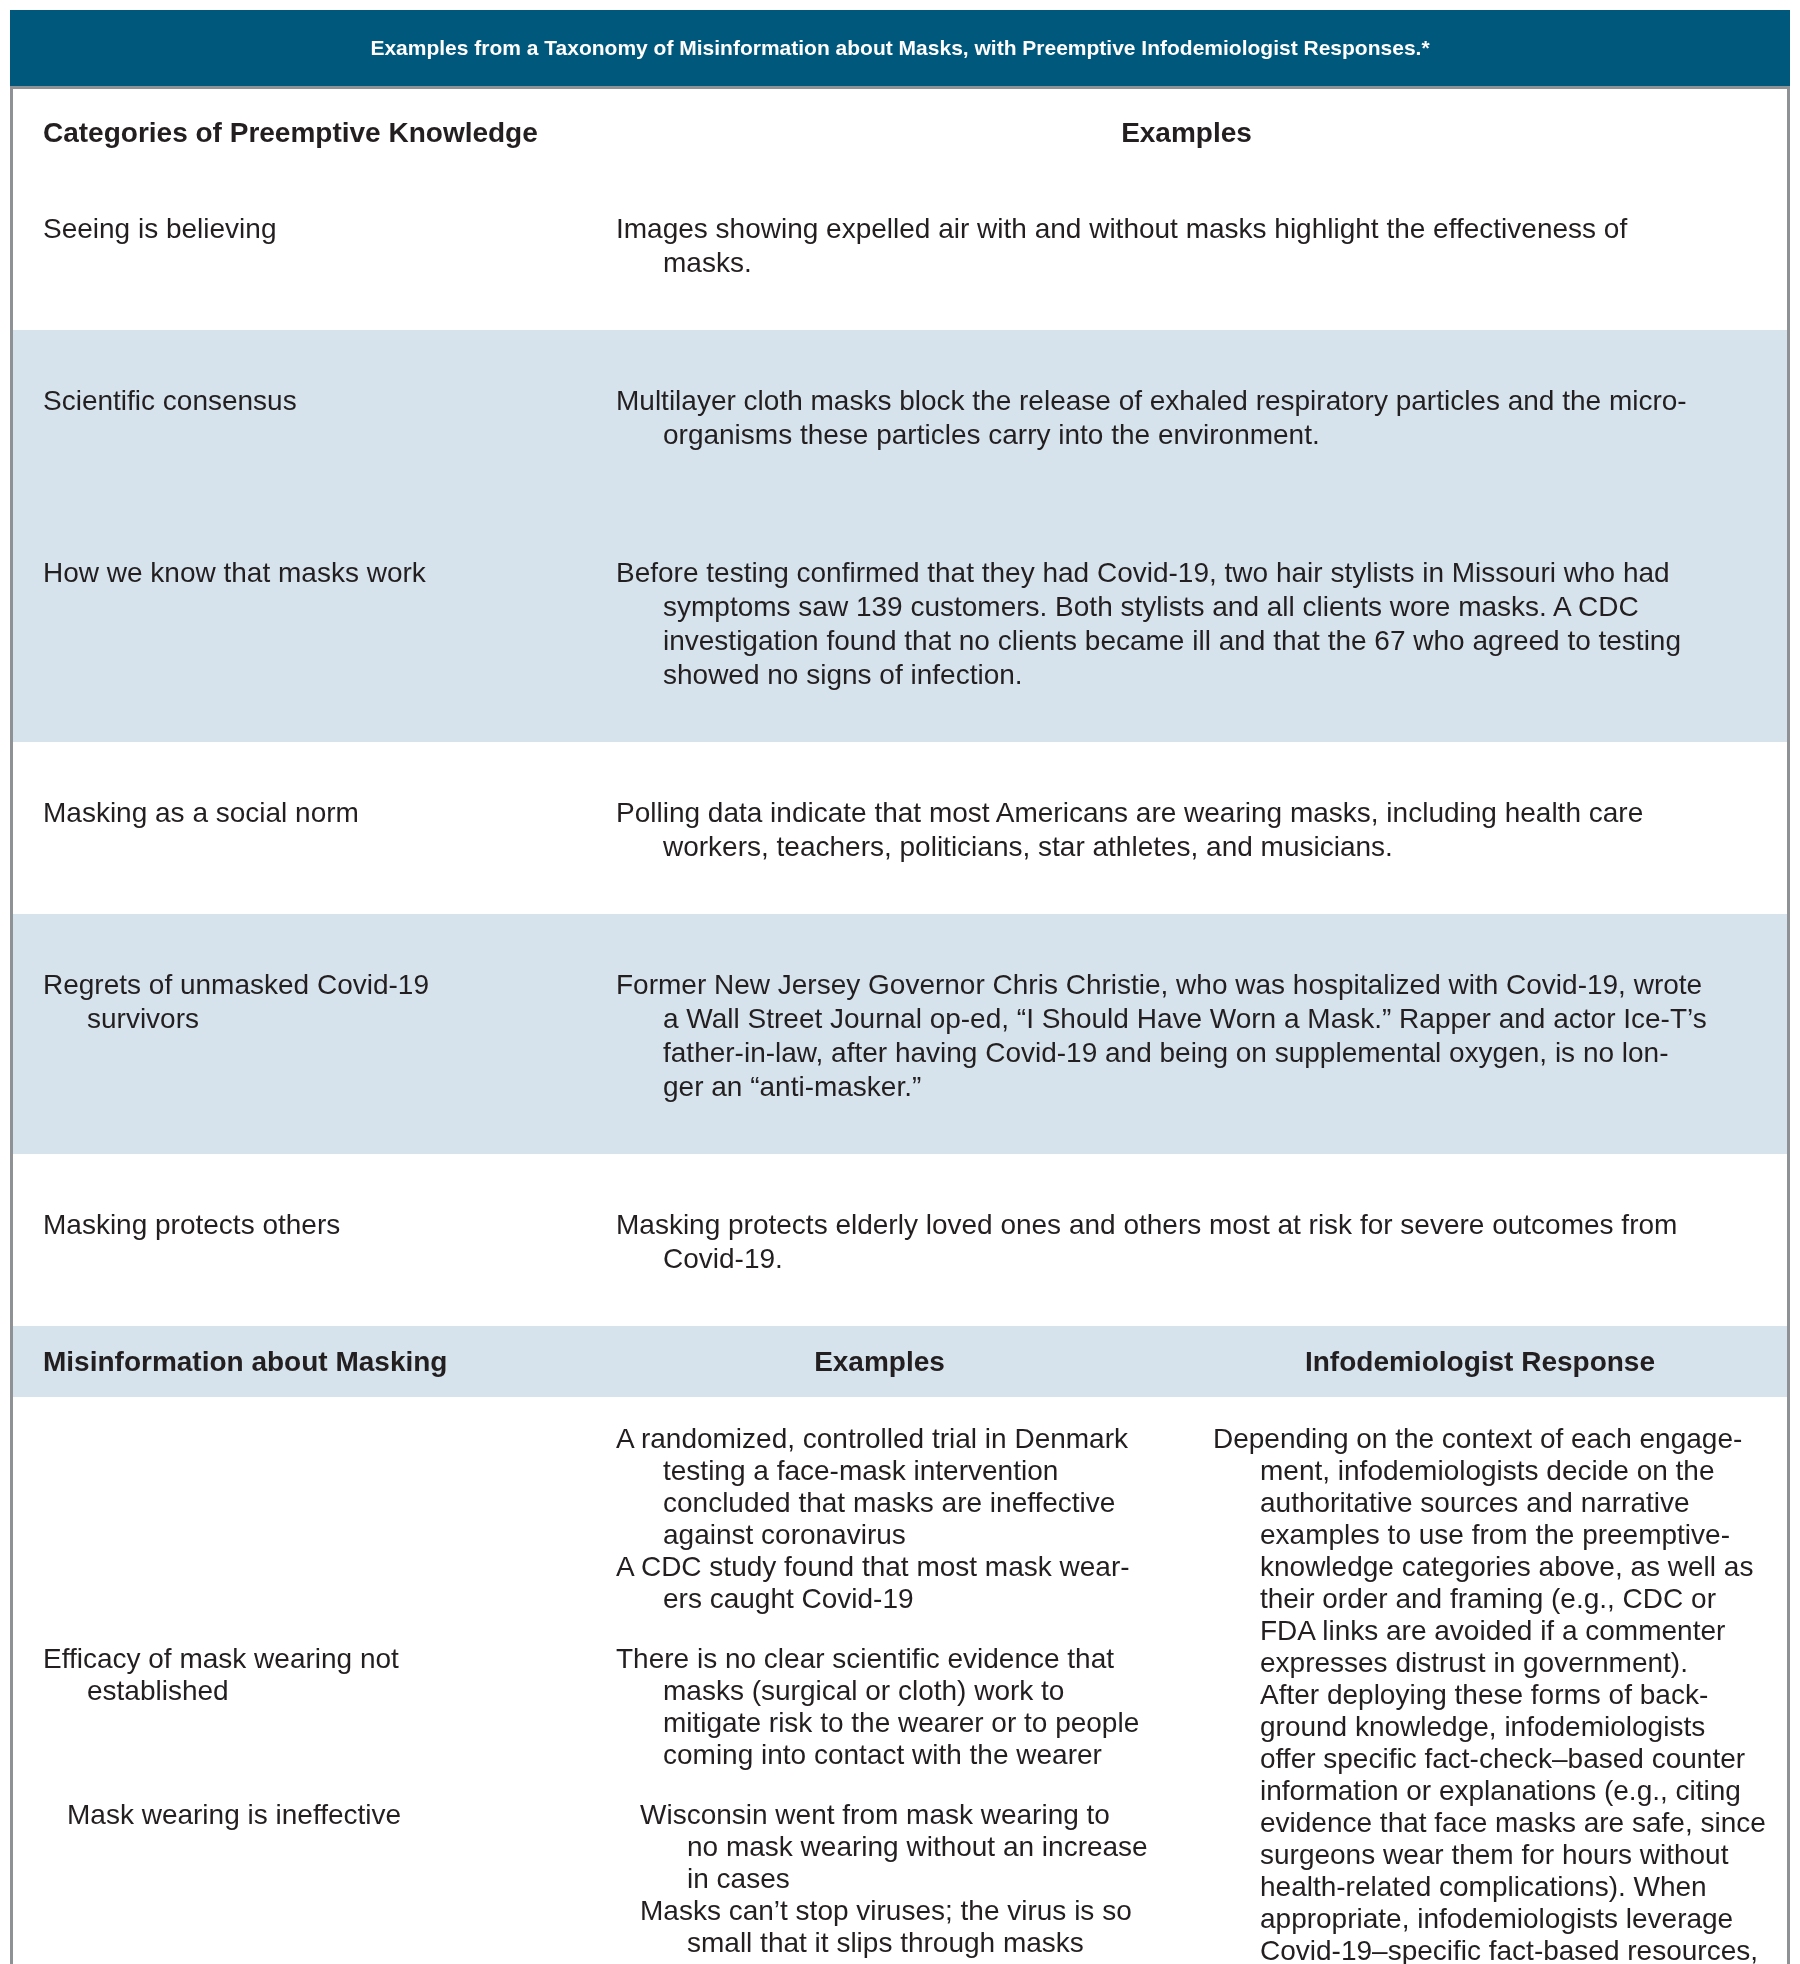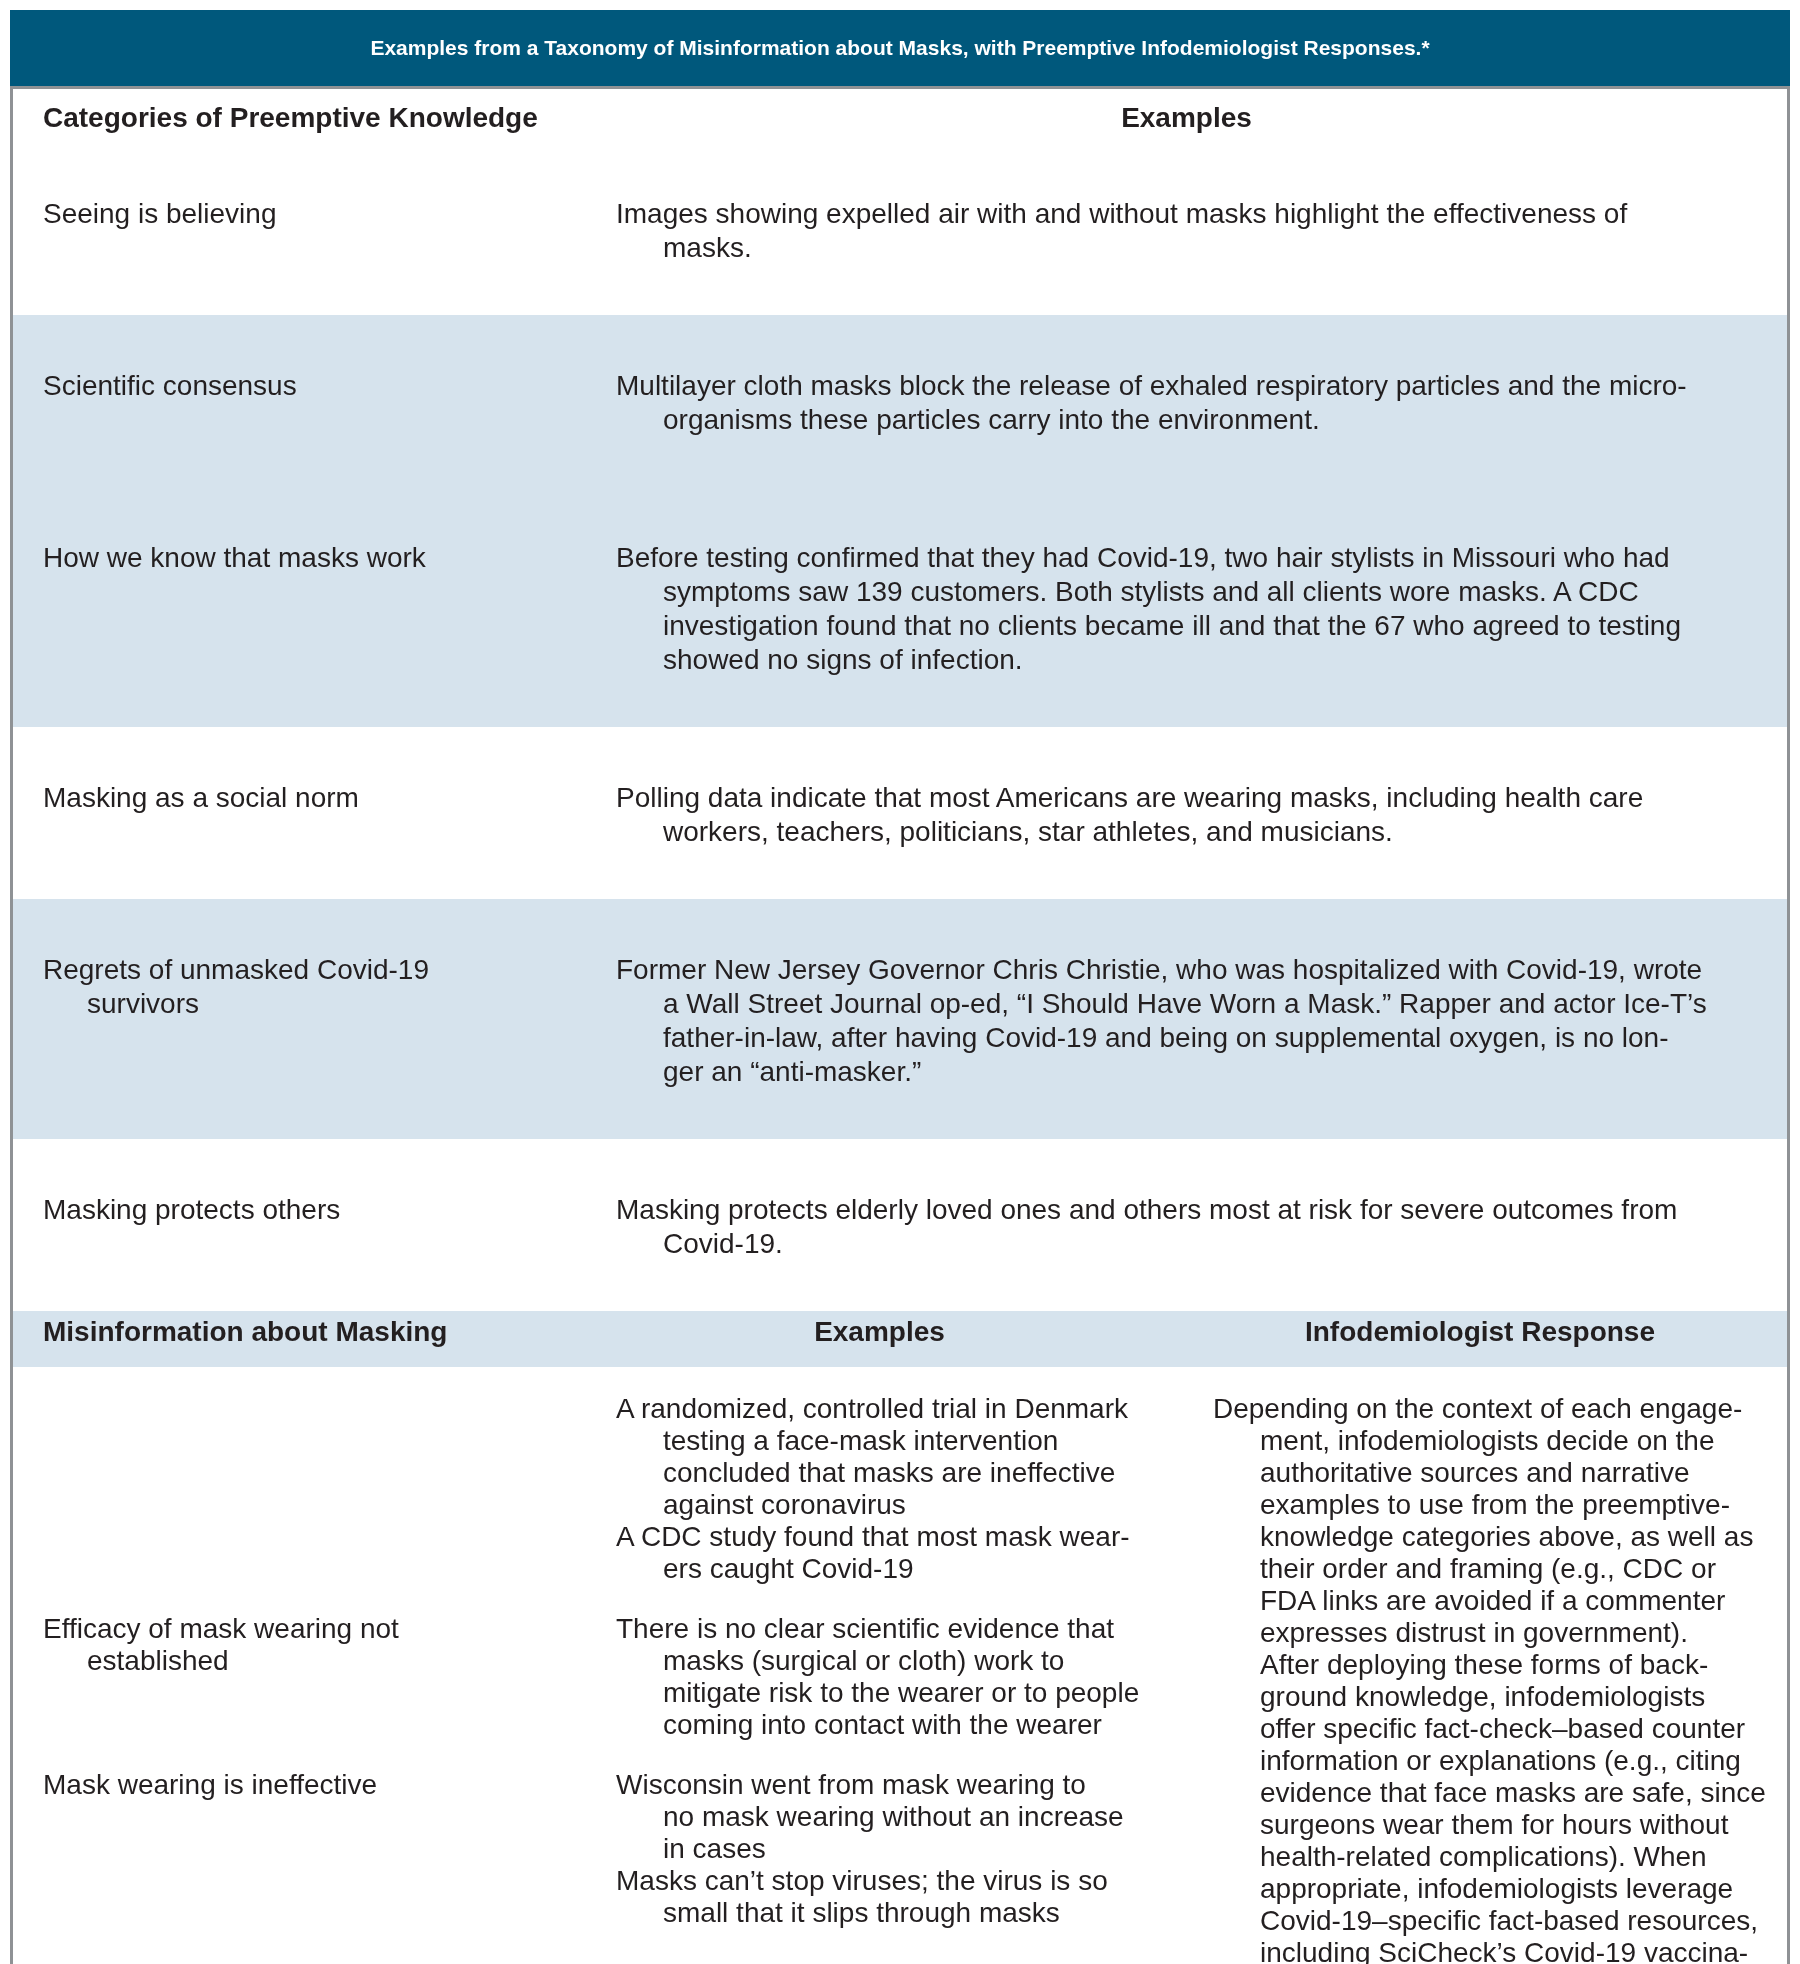--- a/index.html
+++ b/index.html
@@ -38,20 +38,21 @@
     padding:20px 18px 16px 30px;
     box-sizing:border-box;
     white-space:pre-line;
   }
   .hdrcell{
     font-weight:bold;
     font-size:28px;
     line-height:34px;
     padding:12px 18px 8px 30px;
     box-sizing:border-box;
+    margin-top:15px;
   }
   .center{text-align:center;padding-left:0;padding-right:0;}
   .hang{
     padding-left:47px;
     text-indent:-47px;
     white-space:pre-line;
   }
   .cathang{
     padding-left:44px;
     text-indent:-44px;
@@ -69,21 +70,21 @@
   .s2body .rcell{
     font-size:28px;
     line-height:32px;
     padding:0 14px 0 40px;
     box-sizing:border-box;
     grid-column:3;
     grid-row:1 / span 5;
   }
   .gc1{grid-column:1;}
   .gc2{grid-column:2;}
-  .gr1{grid-row:1;} .gr2{grid-row:2;} .gr3{grid-row:3;}
+  .gr1{grid-row:1;} .gr2{grid-row:2;} .gr3{grid-row:3;margin-left:24px;}
 </style>
 </head>
 <body>
 
 <div class="page">
   <div class="tbl">
 
     <div class="titlebar">
       <span>Examples from a Taxonomy of Misinformation about Masks, with Preemptive Infodemiologist Responses.*</span>
     </div>

